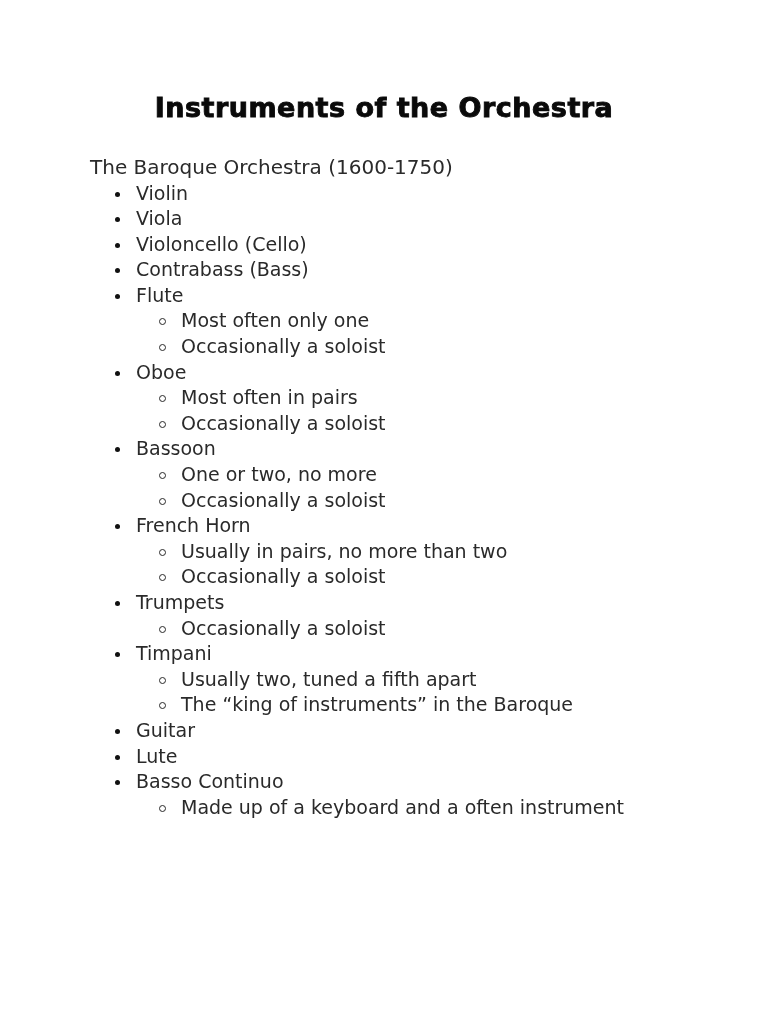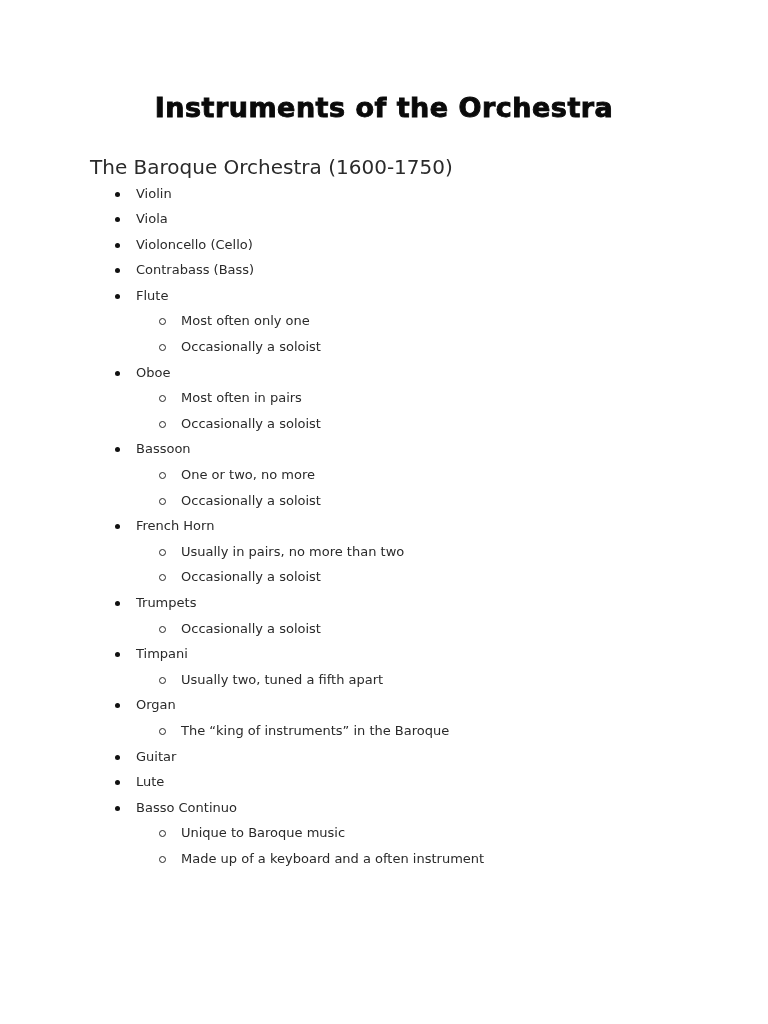--- a/index.html
+++ b/index.html
@@ -50,21 +50,21 @@
       top: 180.5px;
       width: 768px;
       margin: 0;
       padding: 0;
       list-style: none;
     }
     .row {
       position: relative;
       height: 25.6px;
       line-height: 25.6px;
-      font-size: 13px;
+      font-size: 19px;
       white-space: nowrap;
     }
     .bullet {
       position: absolute;
       left: 114px;
       top: 0;
       width: 8px;
       text-align: center;
       font-size: 14px;
       color: #111111;
@@ -201,44 +201,36 @@
     <li class="row">
       <span class="bullet"></span>
       <span class="text-l1">Timpani</span>
     </li>
     <li class="row">
       <span class="sub-bullet"></span>
       <span class="text-l2">Usually two, tuned a fifth apart</span>
     </li>
 
     <li class="row">
-      <span class="bullet"></span>
-      <span class="text-l1">Organ</span>
-    </li>
-    <li class="row">
       <span class="sub-bullet"></span>
       <span class="text-l2">The “king of instruments” in the Baroque</span>
     </li>
 
     <li class="row">
       <span class="bullet"></span>
       <span class="text-l1">Guitar</span>
     </li>
 
     <li class="row">
       <span class="bullet"></span>
       <span class="text-l1">Lute</span>
     </li>
 
     <li class="row">
       <span class="bullet"></span>
       <span class="text-l1">Basso Continuo</span>
-    </li>
-    <li class="row">
-      <span class="sub-bullet"></span>
-      <span class="text-l2">Unique to Baroque music</span>
     </li>
     <li class="row">
       <span class="sub-bullet"></span>
       <span class="text-l2">Made up of a keyboard and a often instrument</span>
     </li>
   </ul>
 </div>
 
 </body></html>

